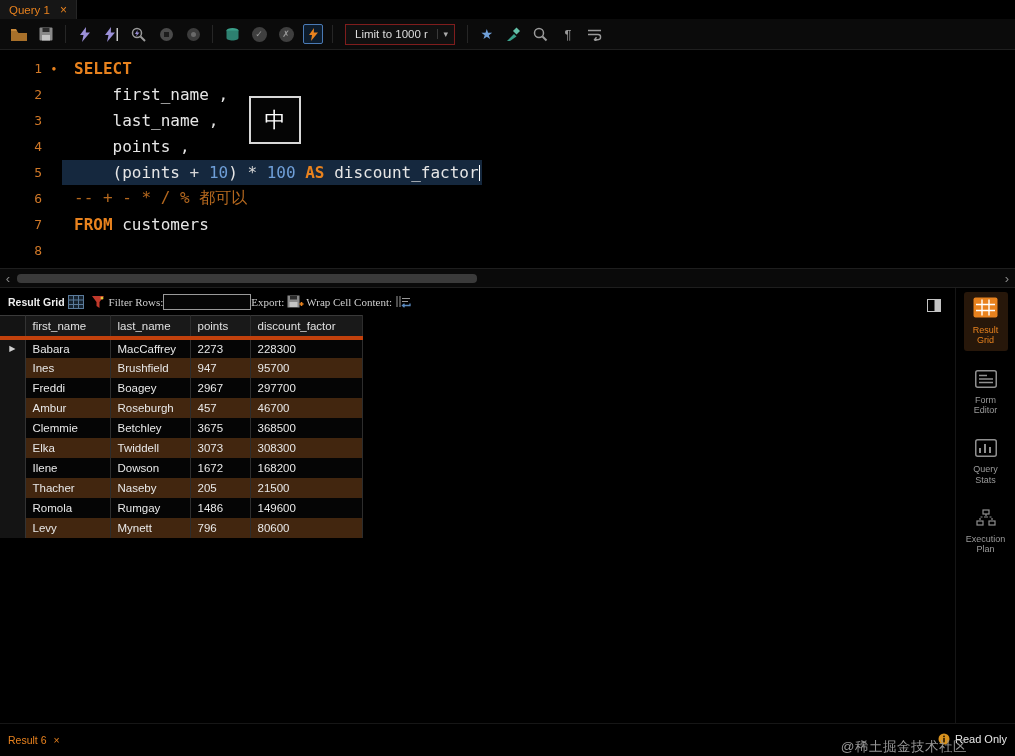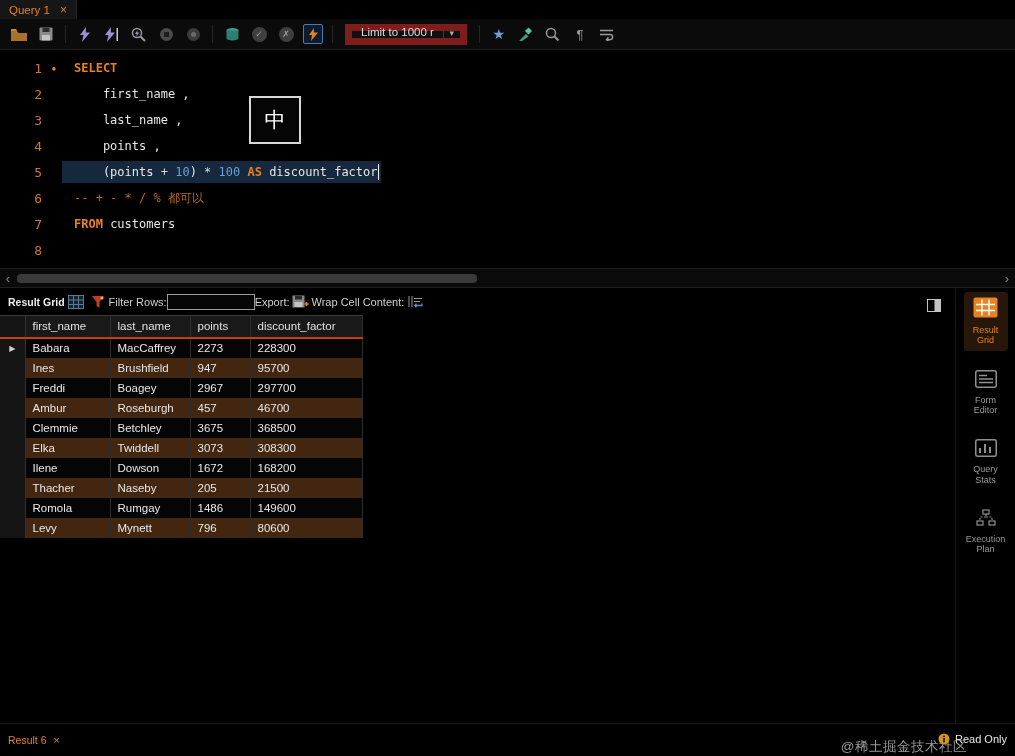--- a/index.html
+++ b/index.html
@@ -27,38 +27,38 @@
   .tb-sep { width:1px; height:18px; background:#262626; margin:0 3px; }
   .circ {
     background:#3f3f3f; border-radius:50%; width:15px; height:15px; font-size:9px; color:#9a9a9a;
     display:flex; align-items:center; justify-content:center;
   }
   .ac-box {
     width:20px; height:20px; border:1px solid #4a7ab5; background:#0d1c2c; border-radius:2px;
     display:flex; align-items:center; justify-content:center;
   }
   .limit-dd {
-    display:flex; align-items:flex-end; border:7px solid #7f1d1d; background:#101010; height:21px; margin:0 4px;
+    display:flex; align-items:center; border:1px solid #7f1d1d; background:#101010; height:21px; margin:0 4px;
   }
   .dd-label { padding:0 9px; font-size:11.5px; color:#ddd; display:flex; align-items:center; white-space:nowrap; }
   .dd-arrow { width:17px; border-left:1px solid #3a3a3a; color:#aaa; font-size:9px;
     display:flex; align-items:center; justify-content:center; }
   .star-ic { color:#6f9fd8; font-size:14px; position:relative; }
   .pilcrow-ic { color:#9a9a9a; font-size:13px; }
 
   
   .editor { height:218px; background:#000; padding-top:5px; flex-shrink:0; overflow:hidden; }
   .ed-line { display:flex; align-items:center; height:26px; }
   .gutter {
     width:46px; text-align:right; padding-right:4px; color:#d07828;
     font-family:"DejaVu Sans Mono", monospace; font-size:13px; flex-shrink:0;
   }
   .marker { width:16px; text-align:center; color:#e8821e; font-size:8px; flex-shrink:0; }
   .code {
-    font-family:"DejaVu Sans Mono", monospace; font-size:12px; white-space:pre;
+    font-family:"DejaVu Sans Mono", monospace; font-size:16px; white-space:pre;
     padding:3px 2px 3px 12px; display:inline-block;
   }
   .code.hl { background:#15283e; }
   .tok-kw { color:#e8821e; font-weight:bold; }
   .tok-pl { color:#e6e6e6; }
   .tok-op { color:#d8d8d8; }
   .tok-nm { color:#6f9fd8; }
   .tok-cm { color:#b5681e; }
   .caret { display:inline-block; width:1.5px; height:16px; background:#fff; vertical-align:middle; }
 
@@ -74,36 +74,36 @@
 
   
   .lower { flex:1; display:flex; min-height:0; }
   .result-area { width:955px; display:flex; flex-direction:column; background:#000; }
 
   .result-toolbar {
     height:27px; display:flex; align-items:center; gap:0; padding:0 8px;
     font-size:11px; color:#ddd; position:relative; flex-shrink:0;
   }
   .rt-title { font-weight:bold; font-size:10.5px; color:#eee; }
-  .rt-label { color:#cfcfcf; }
+  .rt-label { color:#cfcfcf;font-family:Liberation Serif, serif; }
   .filter-input {
     width:88px; height:16px; background:#060606; border:1px solid #9a9a9a; color:#fff;
     font-size:11px; padding:0 3px; outline:none; font-family:"Liberation Sans", sans-serif;
   }
   .panel-toggle { position:absolute; right:10px; top:6px; }
 
   
   .grid-wrap { flex:1; overflow:hidden; }
   table.rgrid { border-collapse:collapse; font-size:11.5px; color:#e8e8e8; table-layout:fixed; }
   .rgrid th, .rgrid td {
     height:20px; padding:0 7px; text-align:left; font-weight:normal;
     border-right:1px solid #2d2d2d; overflow:hidden; white-space:nowrap;
   }
   .rgrid thead th {
-    background:#191919; border-top:1px solid #3a3a3a; border-bottom:2px solid #c2410c;
+    background:#191919; border-top:1px solid #3a3a3a; border-bottom:4px solid #c2410c;
     color:#e0e0e0; height:22px;
   }
   .rgrid .gcell { width:25px; background:#141414; border-right:1px solid #333; padding:0; text-align:center;
     color:#cfcfcf; font-size:8px; }
   .rgrid tbody tr.odd { background:#42260f; }
   .rgrid tbody tr.even { background:#050505; }
   .col-fn { width:85px; } .col-ln { width:80px; } .col-pt { width:60px; } .col-df { width:112px; }
 
   
   .side-panel {

